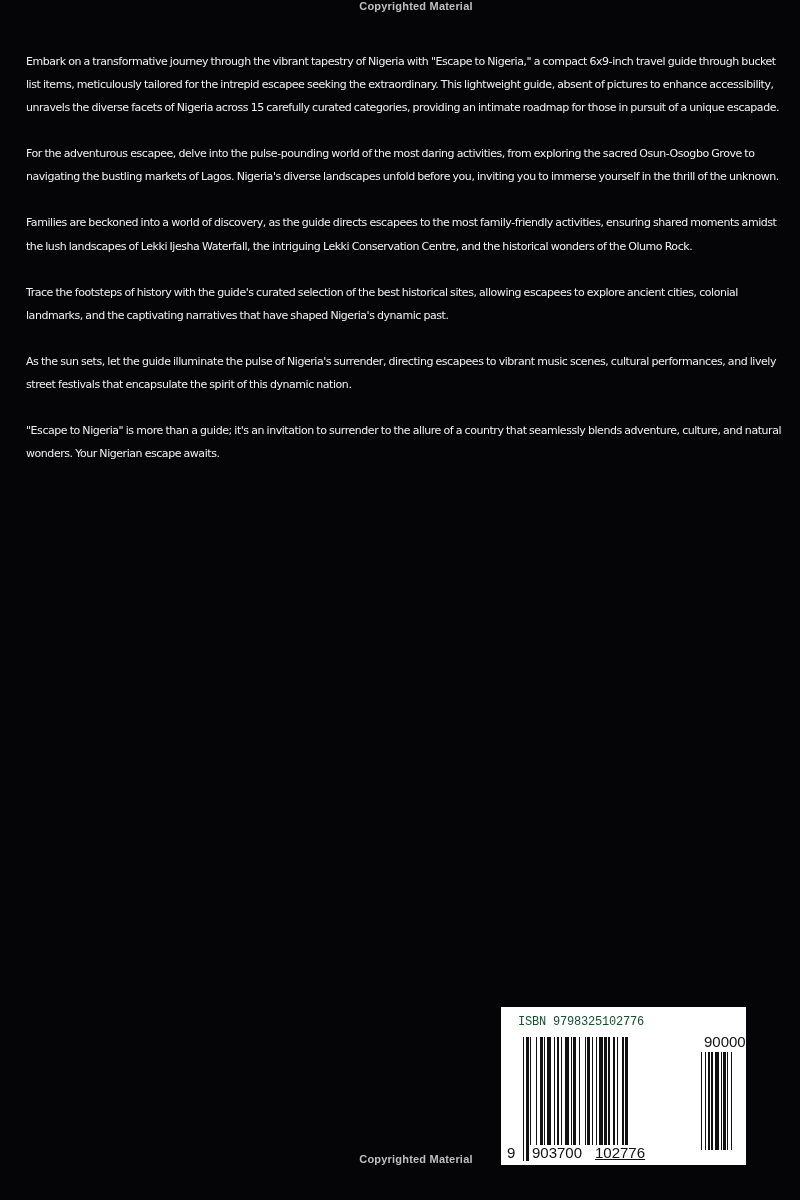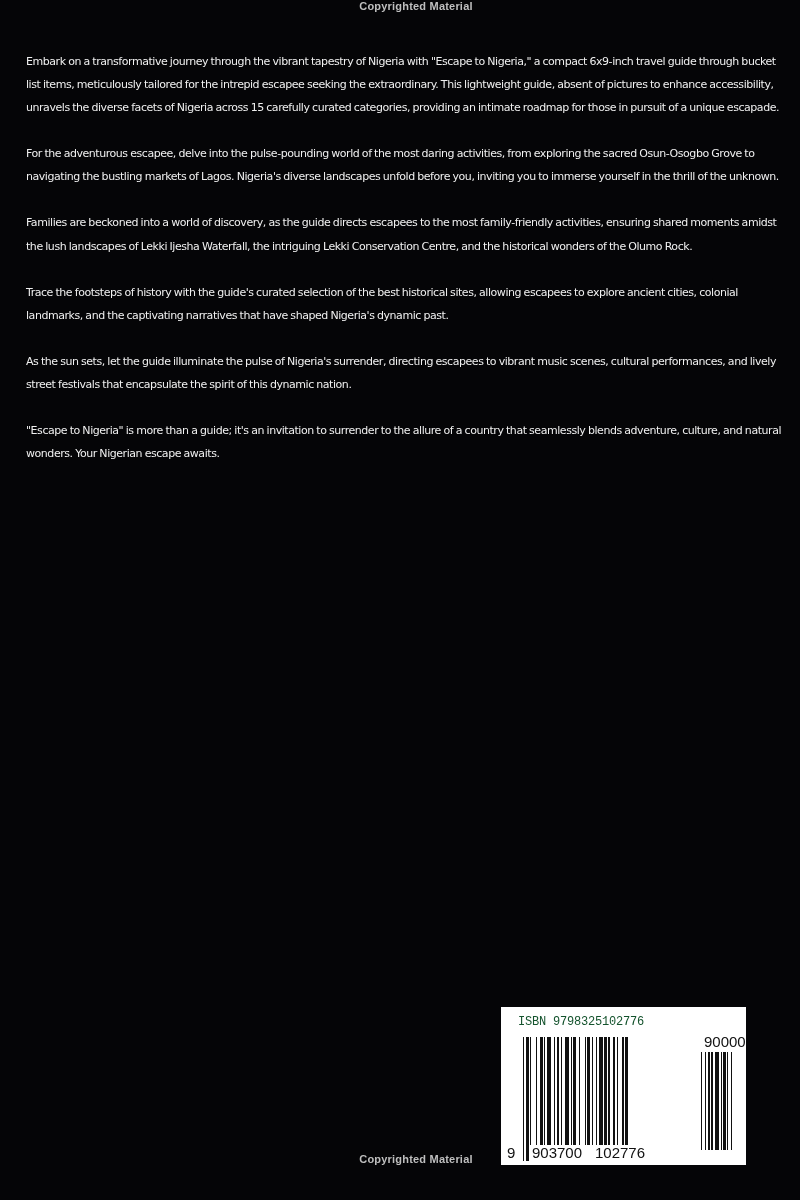--- a/index.html
+++ b/index.html
@@ -85,21 +85,21 @@
       <div class="bar" style="left: 75.6px; width: 4.2px; height: 108px;"></div>
       <div class="bar" style="left: 81.2px; width: 2.8px; height: 108px;"></div>
       <div class="bar" style="left: 85.4px; width: 1.4px; height: 108px;"></div>
       <div class="bar" style="left: 89.6px; width: 2.8px; height: 108px;"></div>
       <div class="bar" style="left: 93.8px; width: 1.4px; height: 108px;"></div>
       <div class="bar" style="left: 99.4px; width: 1.4px; height: 108px;"></div>
       <div class="bar" style="left: 102.2px; width: 2.8px; height: 124px;"></div>
     </div>
   <div class="digits" style="left:5px;">9</div>
   <div class="digits" style="left:30px;">903700</div>
-  <div class="digits" style="left:93px;">102776</div>
+  <div class="digits" style="left:93px;text-decoration:underline;">102776</div>
   <div class="ext-label">90000</div>
   <div class="bars-ext" id="ext-bars">
       <div class="bar" style="left: 0px; width: 1.3px; height: 98px;"></div>
       <div class="bar" style="left: 3.9px; width: 1.3px; height: 98px;"></div>
       <div class="bar" style="left: 6.5px; width: 2.6px; height: 98px;"></div>
       <div class="bar" style="left: 10.4px; width: 1.3px; height: 98px;"></div>
       <div class="bar" style="left: 14.3px; width: 3.9px; height: 98px;"></div>
       <div class="bar" style="left: 19.5px; width: 1.3px; height: 98px;"></div>
       <div class="bar" style="left: 22.1px; width: 2.6px; height: 98px;"></div>
       <div class="bar" style="left: 26px; width: 1.3px; height: 98px;"></div>

